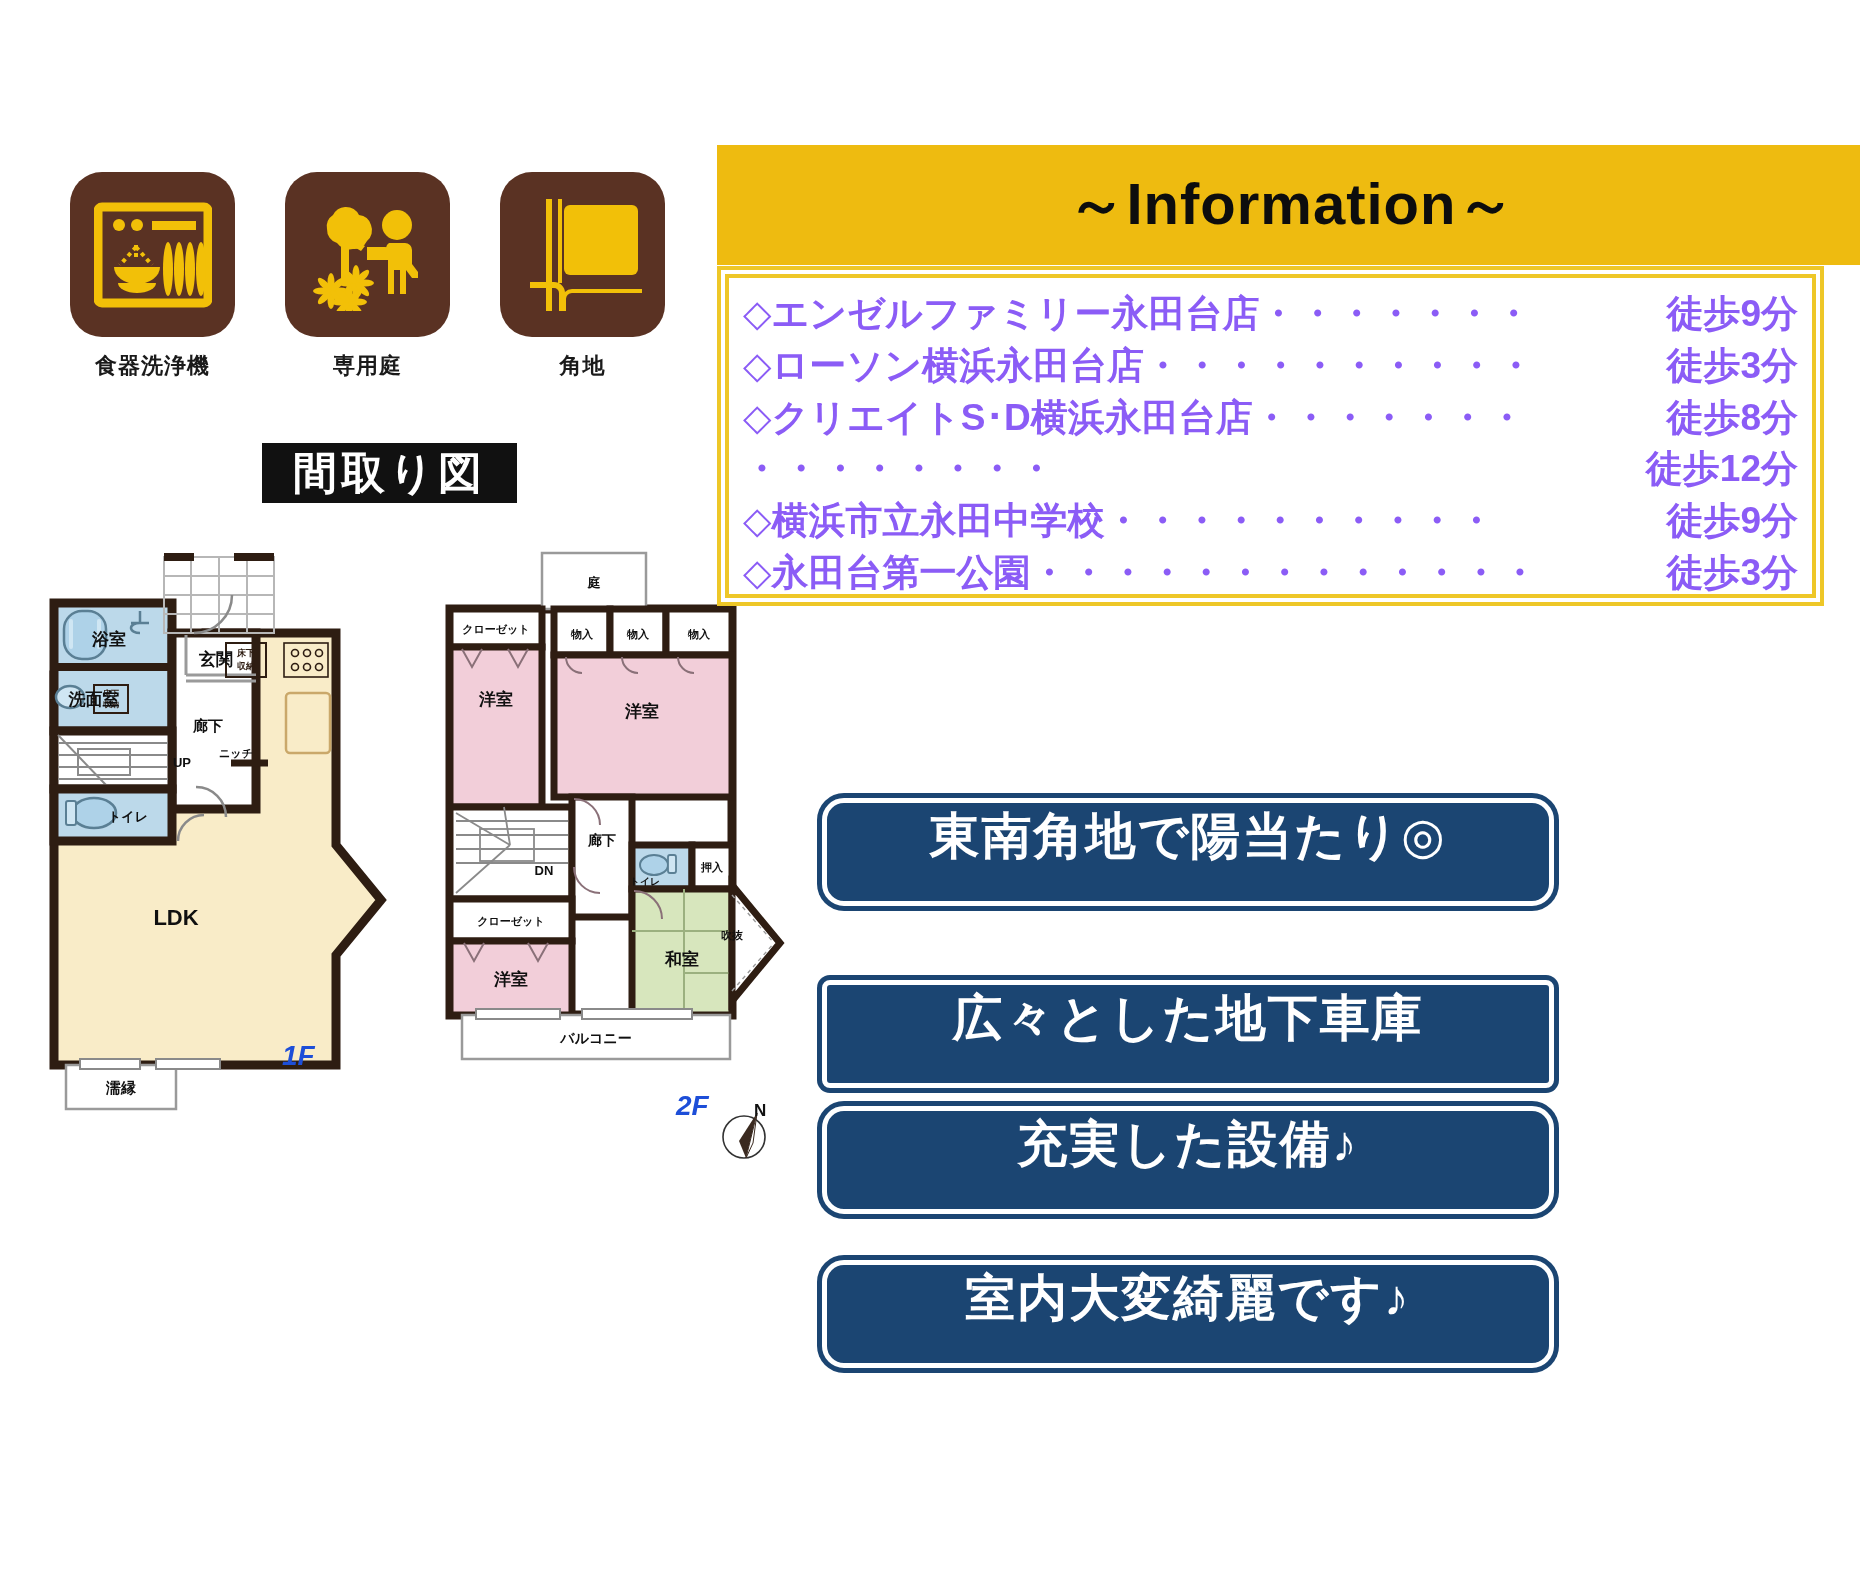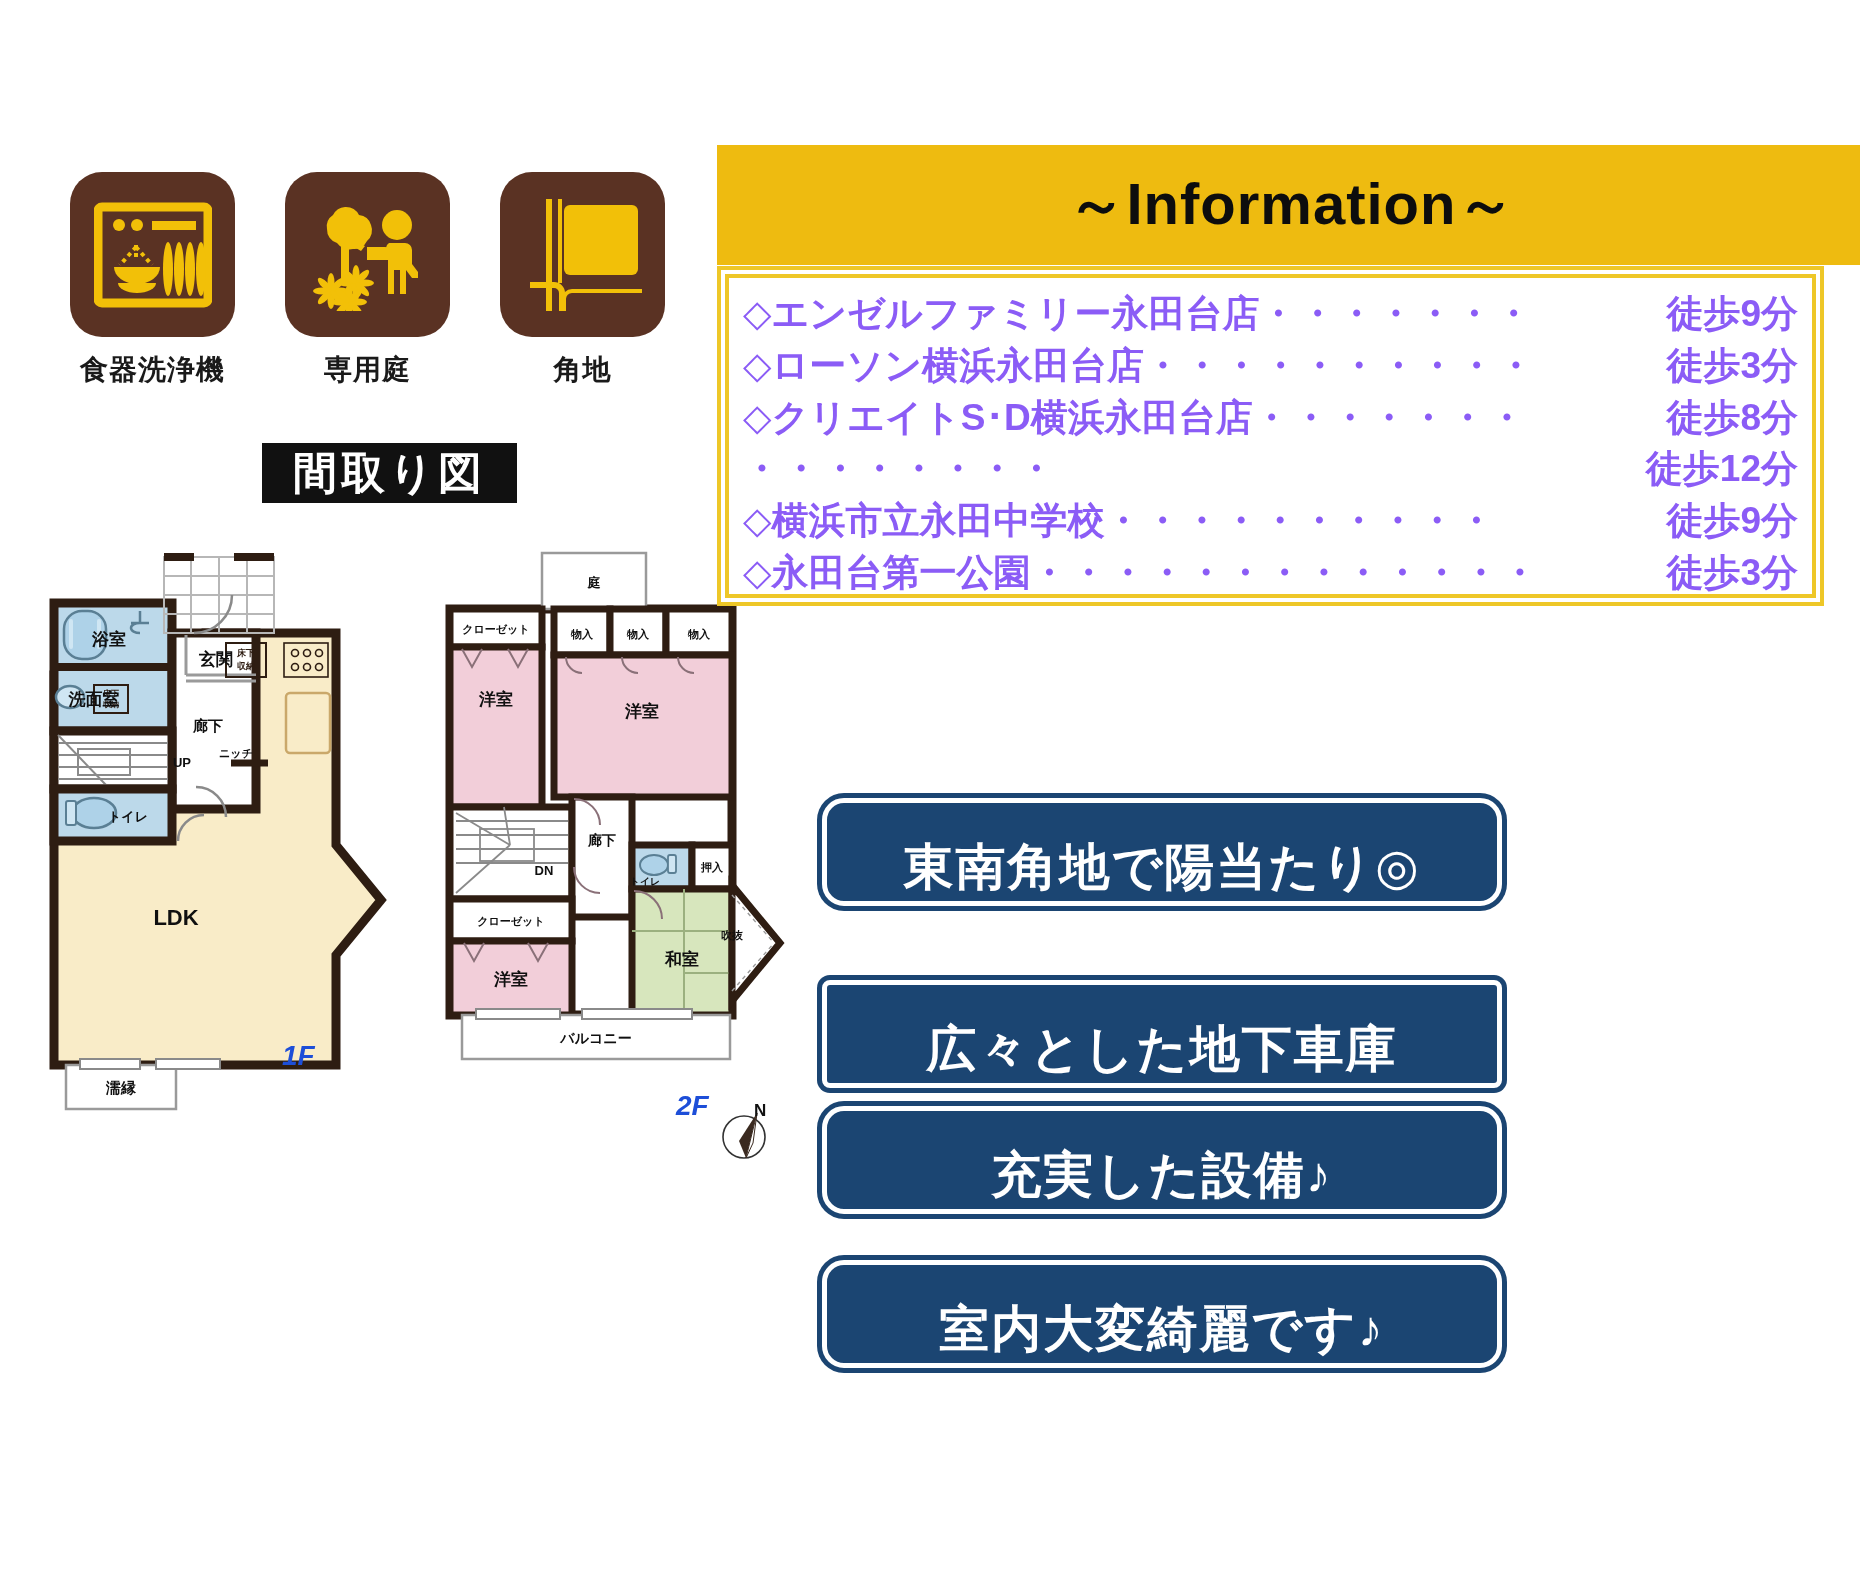--- a/index.html
+++ b/index.html
@@ -11,21 +11,21 @@
 
   
   .icon-row{position:absolute;left:70px;top:172px;display:flex;gap:50px;}
   .icon-cell{width:165px;display:flex;flex-direction:column;align-items:center;}
   .icon-badge{
     width:165px;height:165px;border-radius:32px;background:#5a3223;
     display:flex;align-items:center;justify-content:center;
   }
   .icon-badge svg{display:block;}
   .icon-caption{
-    margin-top:14px;font-size:28px;font-weight:700;letter-spacing:1px;color:#1a1a1a;
+    margin-top:14px;font-size:22px;font-weight:700;letter-spacing:1px;color:#1a1a1a;
   }
 
   
   .madori-title{
     position:absolute;left:262px;top:436px;width:255px;height:60px;
     background:#111111;color:#ffffff;
     display:flex;align-items:center;justify-content:center;
     font-size:44px;font-weight:700;letter-spacing:4px;margin-top:7px;
   }
 
@@ -70,25 +70,25 @@
   .info-name{flex:0 0 auto;}
   .info-dots{
     flex:1 1 auto;overflow:hidden;white-space:nowrap;
     letter-spacing:0.06em;text-align:left;
     font-size:37px;font-weight:700;
   }
   .info-time{flex:0 0 auto;padding-left:2px;}
 
   
   .banner{
-    position:absolute;left:822px;height:108px;width:680px;
+    position:absolute;left:822px;height:108px;width:732px;
     border-radius:22px;background:#1b4572;
     border:5px solid #ffffff;
     box-shadow:0 0 0 5px #1b4572;
-    display:flex;align-items:flex-end;justify-content:center;
+    display:flex;align-items:flex-start;justify-content:center;
     box-sizing:border-box;
   }
   .banner span{
     color:#ffffff;font-size:50px;font-weight:700;letter-spacing:2px;
     white-space:nowrap;
   }
   #banner-0{top:798px;}
   #banner-1{top:980px;border-radius:8px;}
   #banner-2{top:1106px;}
   #banner-3{top:1260px;}

